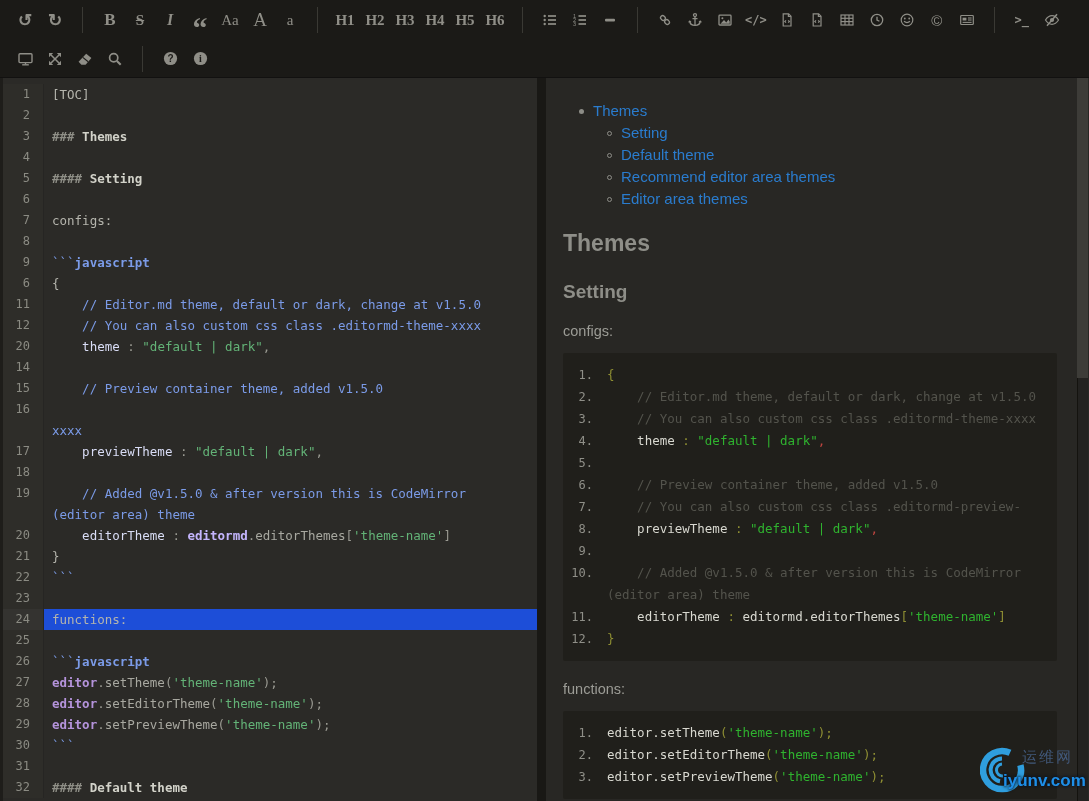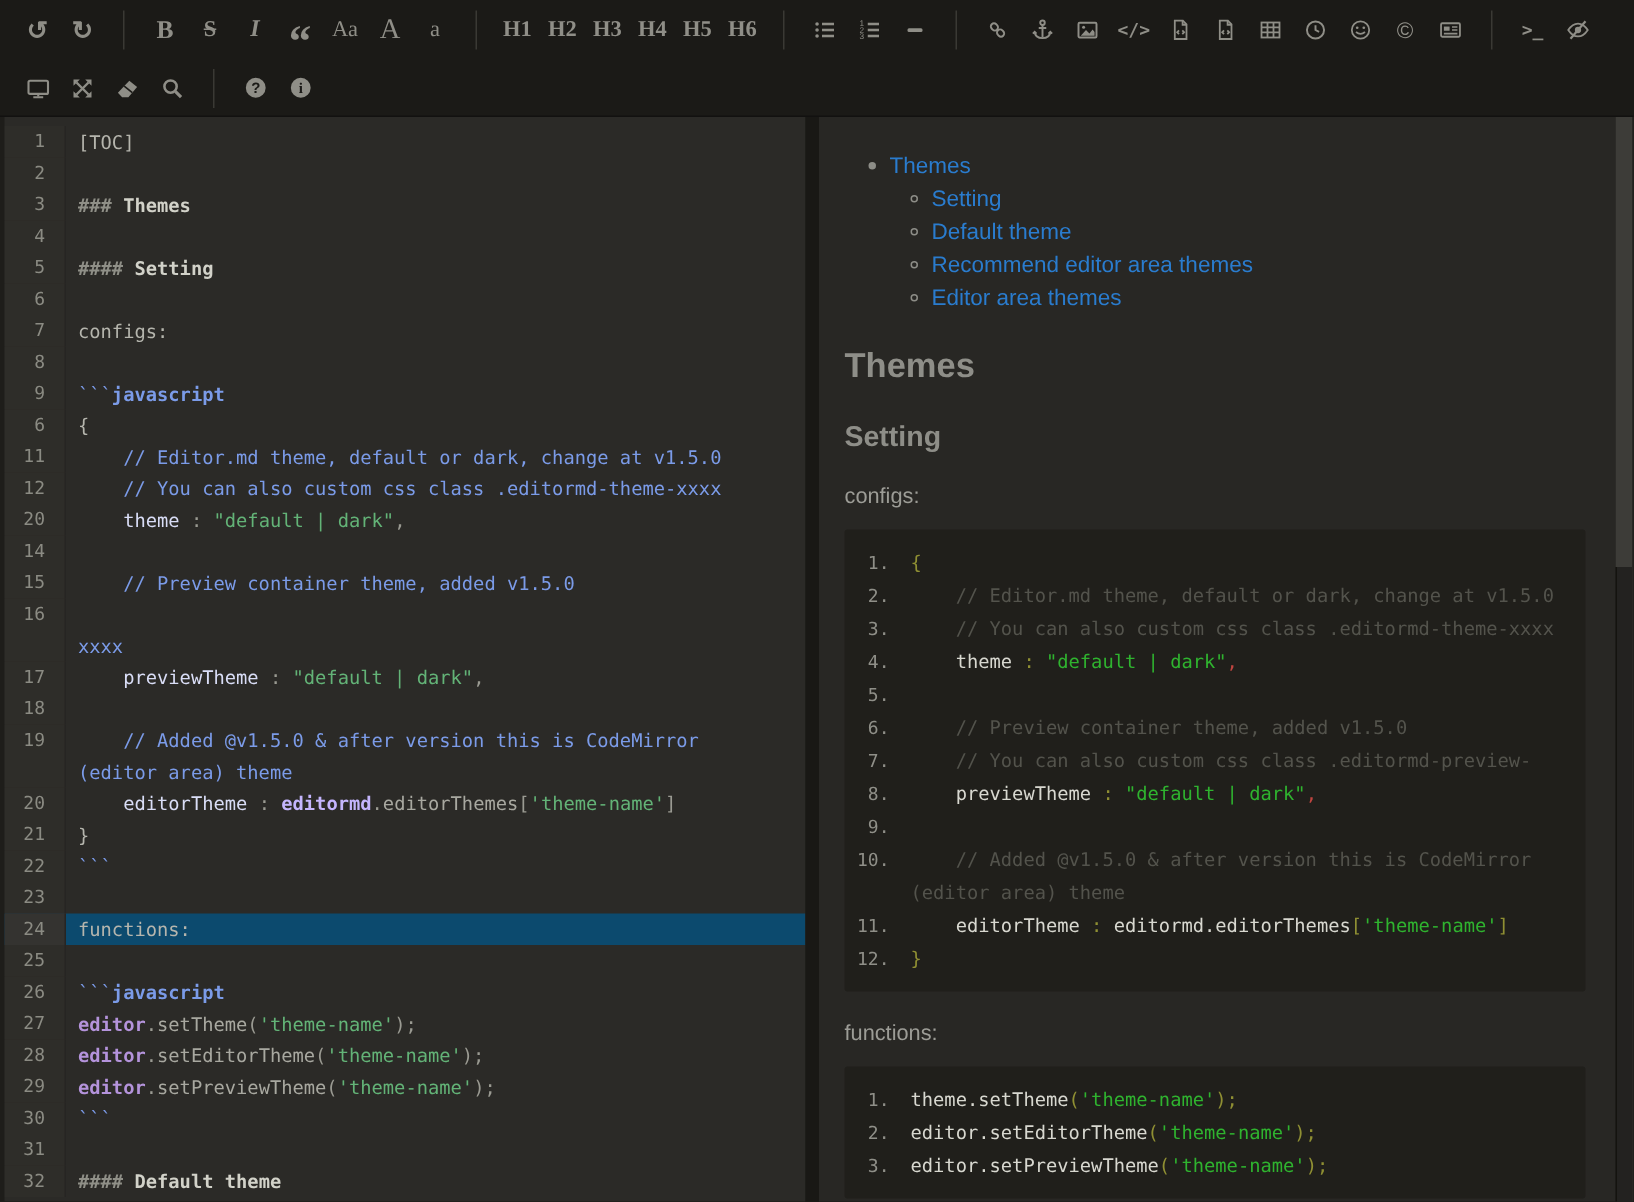--- a/index.html
+++ b/index.html
@@ -19,21 +19,21 @@
 .g-aa{font-family:"Liberation Serif",serif;font-size:15px}
 .g-A{font-family:"Liberation Serif",serif;font-size:19px}
 .g-a{font-family:"Liberation Serif",serif;font-size:15px}
 .g-h{font-family:"Liberation Serif",serif;font-size:15px;font-weight:bold}
 .g-code{font-family:"DejaVu Sans Mono",monospace;font-size:12px;font-weight:bold}
 .g-term{font-family:"DejaVu Sans Mono",monospace;font-size:12px;font-weight:bold}
 .g-copy{font-size:15px}
 #main{display:flex;height:723px}
 #editor{width:537px;background:#2b2a27;border-left:3px solid #1e1d1a;overflow:hidden;padding-top:6px}
 .cm-row{display:flex;height:21px;line-height:21px;font-family:"DejaVu Sans Mono",monospace;font-size:12.5px}
-.cm-row.hl{background:#0c4a6e}
+.cm-row.hl{background:#1d4ed8}
 .cm-gut{width:41px;flex:none;background:#2e2d29;color:#8b8b83;text-align:right;padding-right:13px;font-size:12px;border-right:1px solid #262523}
 .cm-row.hl .cm-gut{background:#343330}
 .cm-code{padding-left:8px;white-space:pre}
 .t-plain{color:#b5b5ad}
 .t-hash{color:#8f8f87;font-weight:bold}
 .t-header{color:#d2d2c9;font-weight:bold}
 .t-comment{color:#7b9be8}
 .t-fence{color:#7b9be8}
 .t-lang{color:#7b9be8;font-weight:bold}
 .t-var{color:#d9ddf6}
@@ -540,28 +540,39 @@
           </div>
           <div class="pv-row">
             <span class="pv-num">12.</span>
             <span class="pv-code"><span class="p-punc">}</span></span>
           </div>
         </div>
       <p class="pv-p">functions:</p>
       <div id="code2" class="pv-codeblock">
           <div class="pv-row">
             <span class="pv-num">1.</span>
-            <span class="pv-code"><span class="p-plain">theme.setTheme</span><span class="p-punc">(</span><span class="p-str">'theme-name'</span><span class="p-punc">);</span></span>
+            <span class="pv-code"><span class="p-plain">editor.setTheme</span><span class="p-punc">(</span><span class="p-str">'theme-name'</span><span class="p-punc">);</span></span>
           </div>
           <div class="pv-row">
             <span class="pv-num">2.</span>
             <span class="pv-code"><span class="p-plain">editor.setEditorTheme</span><span class="p-punc">(</span><span class="p-str">'theme-name'</span><span class="p-punc">);</span></span>
           </div>
           <div class="pv-row">
             <span class="pv-num">3.</span>
             <span class="pv-code"><span class="p-plain">editor.setPreviewTheme</span><span class="p-punc">(</span><span class="p-str">'theme-name'</span><span class="p-punc">);</span></span>
           </div>
         </div>
     </div>
   </div>
   <div id="sb-track"></div>
   <div id="sb-thumb"></div>
+  <div id="watermark">
+    <svg width="52" height="56" viewBox="0 0 52 56">
+      <path d="M30 10.8 A19 19 0 1 0 40.4 23.1" stroke="#2f9ede" stroke-width="6.5" fill="none"></path>
+      <path d="M22 16.5 A11.5 11.5 0 0 0 20 39.3" stroke="#2f9ede" stroke-width="4" fill="none"></path>
+      <path d="M22 22 A6 6 0 0 0 23 34" stroke="#2f9ede" stroke-width="3" fill="none"></path>
+    </svg>
+    <div class="wm-text">
+      <span class="wm-cn">运维网</span>
+      <span class="wm-site">iyunv.com</span>
+    </div>
+  </div>
 </div>
 
 </body></html>

